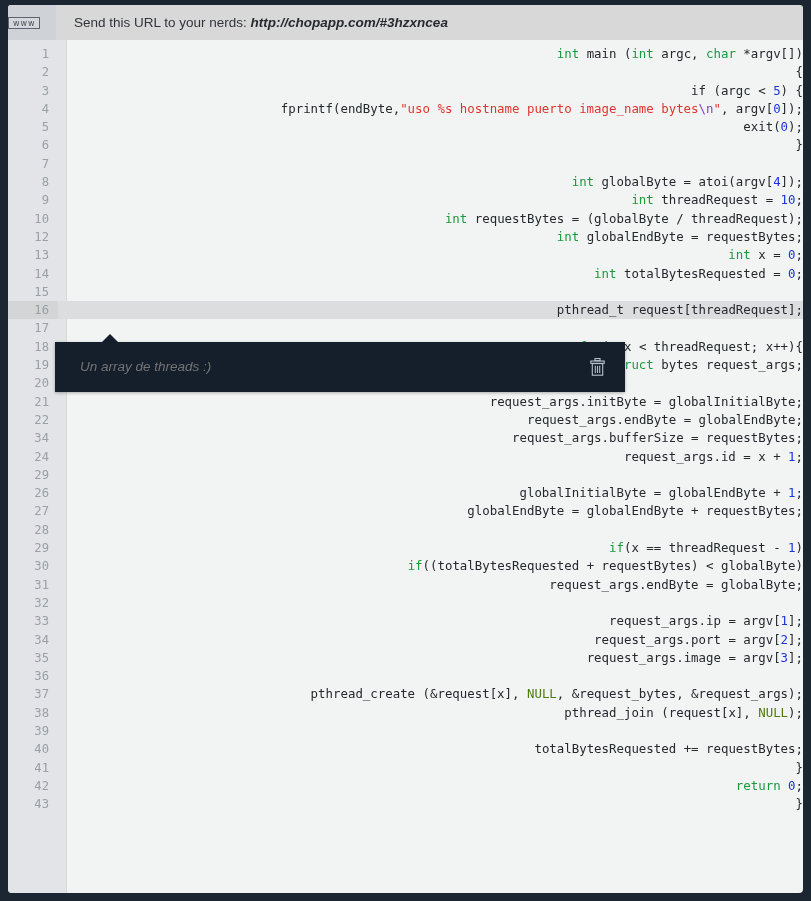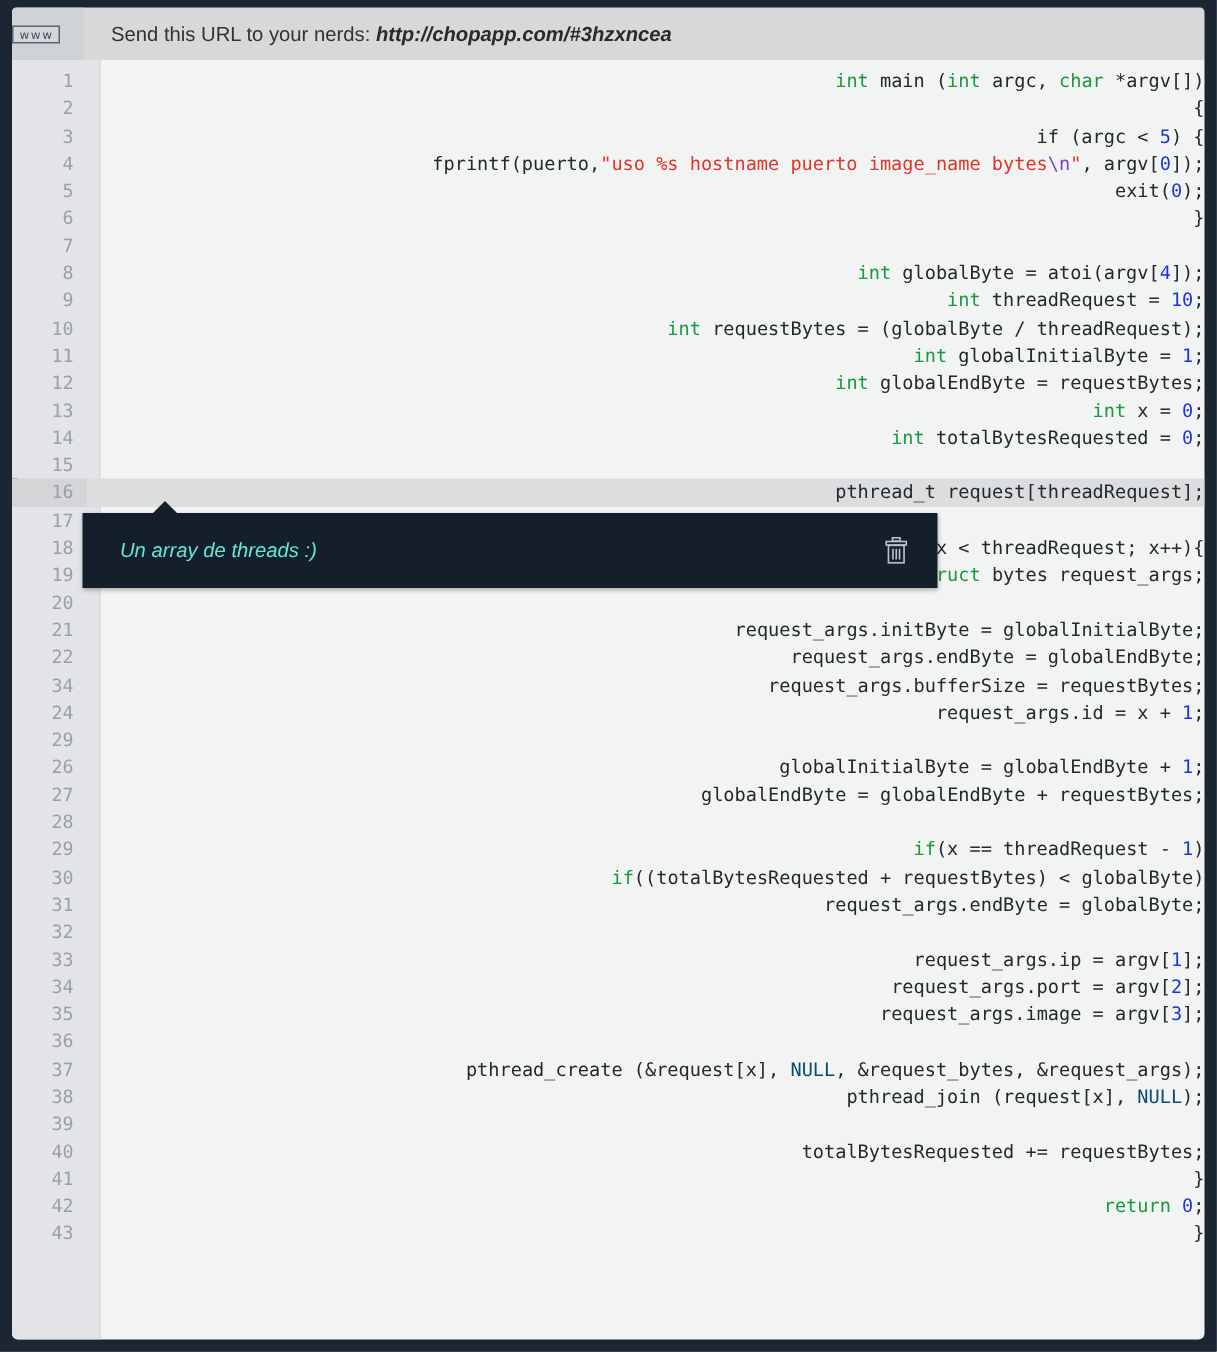--- a/index.html
+++ b/index.html
@@ -134,21 +134,21 @@
     padding-left: 22px;
     color: #24292e;
     text-align: right;
   }
 
   
   .kw  { color: #189a3e; }
   .num { color: #1a35dd; }
   .str { color: #e0352c; }
   .esc { color: #7a45c9; }
-  .cn  { color: #0c4a6e; }
+  .cn  { color: #4d7c0f; }
 
   
   #comment-popover {
     position: absolute;
     left: 47px;
     top: 297px;
     width: 570px;
     height: 50px;
     background: #151f2b;
     display: flex;
@@ -160,21 +160,21 @@
     left: 46px;
     top: -8px;
     width: 0; height: 0;
     border-left: 9px solid transparent;
     border-right: 9px solid transparent;
     border-bottom: 9px solid #151f2b;
   }
   #comment-text {
     flex: 1;
     padding-left: 25px;
-    color: #5eead4;
+    color: #737373;
     font-style: italic;
     font-size: 13.5px;
     font-family: "Liberation Sans", sans-serif;
   }
   #comment-delete {
     width: 56px;
     display: flex;
     align-items: center;
     justify-content: center;
     cursor: pointer;
@@ -191,28 +191,27 @@
     </div>
     <div id="header-text"><span>Send this URL to your nerds:</span><span> </span><span id="header-url">http://chopapp.com/#3hzxncea</span></div>
   </div>
 
   <div id="code-pane">
     <div id="gutter-bg"></div>
     <div id="code-lines">
         <div class="code-line"><span class="ln-num">1</span><span class="ln-code"><span class="kw">int</span><span> main (</span><span class="kw">int</span><span> argc, </span><span class="kw">char</span><span> *argv[])</span></span></div>
         <div class="code-line"><span class="ln-num">2</span><span class="ln-code"><span>{</span></span></div>
         <div class="code-line"><span class="ln-num">3</span><span class="ln-code"><span>  if (argc &lt; </span><span class="num">5</span><span>) {</span></span></div>
-        <div class="code-line"><span class="ln-num">4</span><span class="ln-code"><span>      fprintf(puerto,</span><span class="str">"uso %s hostname puerto image_name bytes</span><span class="esc">\n</span><span class="str">"</span><span>, argv[</span><span class="num">0</span><span>]);</span></span></div>
+        <div class="code-line"><span class="ln-num">4</span><span class="ln-code"><span>      fprintf(endByte,</span><span class="str">"uso %s hostname puerto image_name bytes</span><span class="esc">\n</span><span class="str">"</span><span>, argv[</span><span class="num">0</span><span>]);</span></span></div>
         <div class="code-line"><span class="ln-num">5</span><span class="ln-code"><span>      exit(</span><span class="num">0</span><span>);</span></span></div>
         <div class="code-line"><span class="ln-num">6</span><span class="ln-code"><span>  }</span></span></div>
         <div class="code-line"><span class="ln-num">7</span><span class="ln-code"><span></span></span></div>
         <div class="code-line"><span class="ln-num">8</span><span class="ln-code"><span>  </span><span class="kw">int</span><span> globalByte = atoi(argv[</span><span class="num">4</span><span>]);</span></span></div>
         <div class="code-line"><span class="ln-num">9</span><span class="ln-code"><span>  </span><span class="kw">int</span><span> threadRequest = </span><span class="num">10</span><span>;</span></span></div>
         <div class="code-line"><span class="ln-num">10</span><span class="ln-code"><span>  </span><span class="kw">int</span><span> requestBytes = (globalByte / threadRequest);</span></span></div>
-        <div class="code-line"><span class="ln-num">11</span><span class="ln-code"><span>  </span><span class="kw">int</span><span> globalInitialByte = </span><span class="num">1</span><span>;</span></span></div>
         <div class="code-line"><span class="ln-num">12</span><span class="ln-code"><span>  </span><span class="kw">int</span><span> globalEndByte = requestBytes;</span></span></div>
         <div class="code-line"><span class="ln-num">13</span><span class="ln-code"><span>  </span><span class="kw">int</span><span> x = </span><span class="num">0</span><span>;</span></span></div>
         <div class="code-line"><span class="ln-num">14</span><span class="ln-code"><span>  </span><span class="kw">int</span><span> totalBytesRequested = </span><span class="num">0</span><span>;</span></span></div>
         <div class="code-line"><span class="ln-num">15</span><span class="ln-code"><span></span></span></div>
         <div class="code-line hl"><div class="marker"></div><span class="ln-num">16</span><span class="ln-code"><span>  pthread_t request[threadRequest];</span></span></div>
         <div class="code-line"><span class="ln-num">17</span><span class="ln-code"><span></span></span></div>
         <div class="code-line"><span class="ln-num">18</span><span class="ln-code"><span>  </span><span class="kw">for</span><span>(; x &lt; threadRequest; x++){</span></span></div>
         <div class="code-line"><span class="ln-num">19</span><span class="ln-code"><span>    </span><span class="kw">struct</span><span> bytes request_args;</span></span></div>
         <div class="code-line"><span class="ln-num">20</span><span class="ln-code"><span></span></span></div>
         <div class="code-line"><span class="ln-num">21</span><span class="ln-code"><span>    request_args.initByte = globalInitialByte;</span></span></div>

